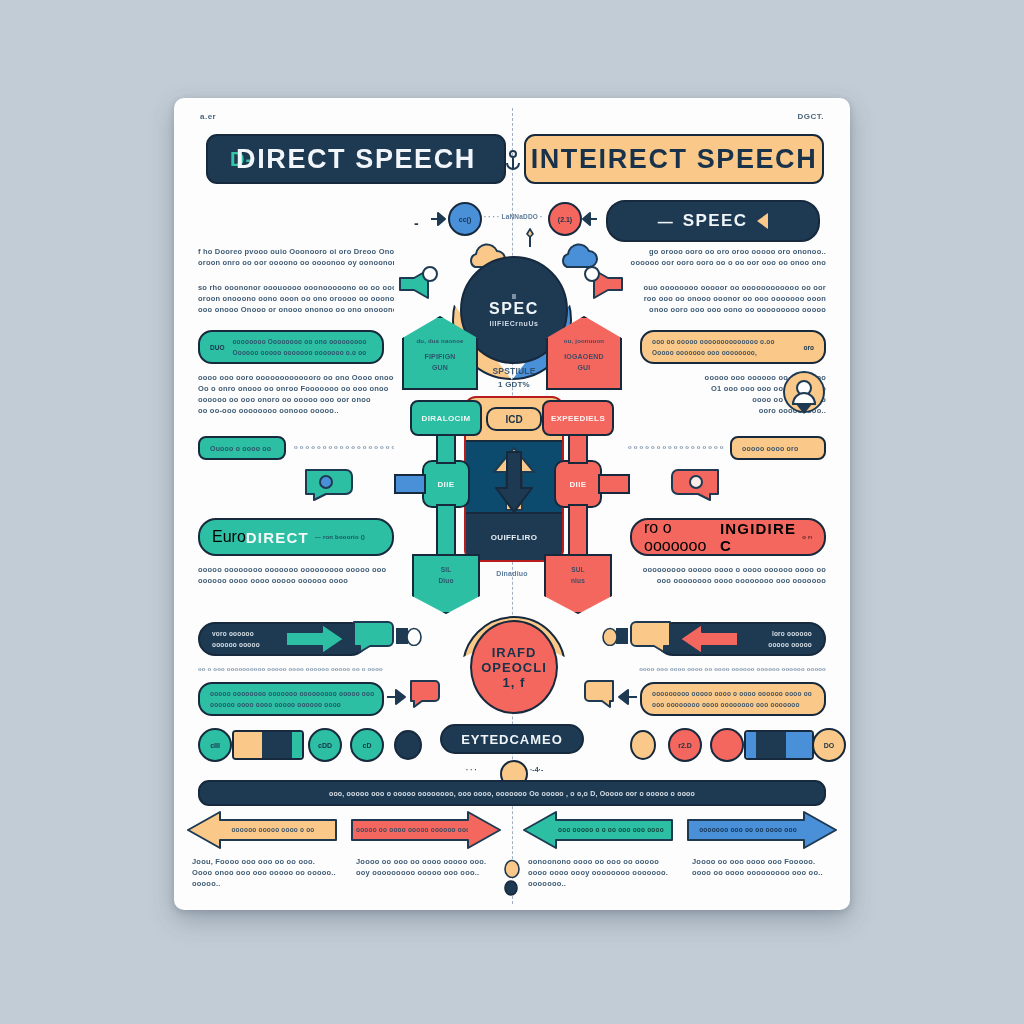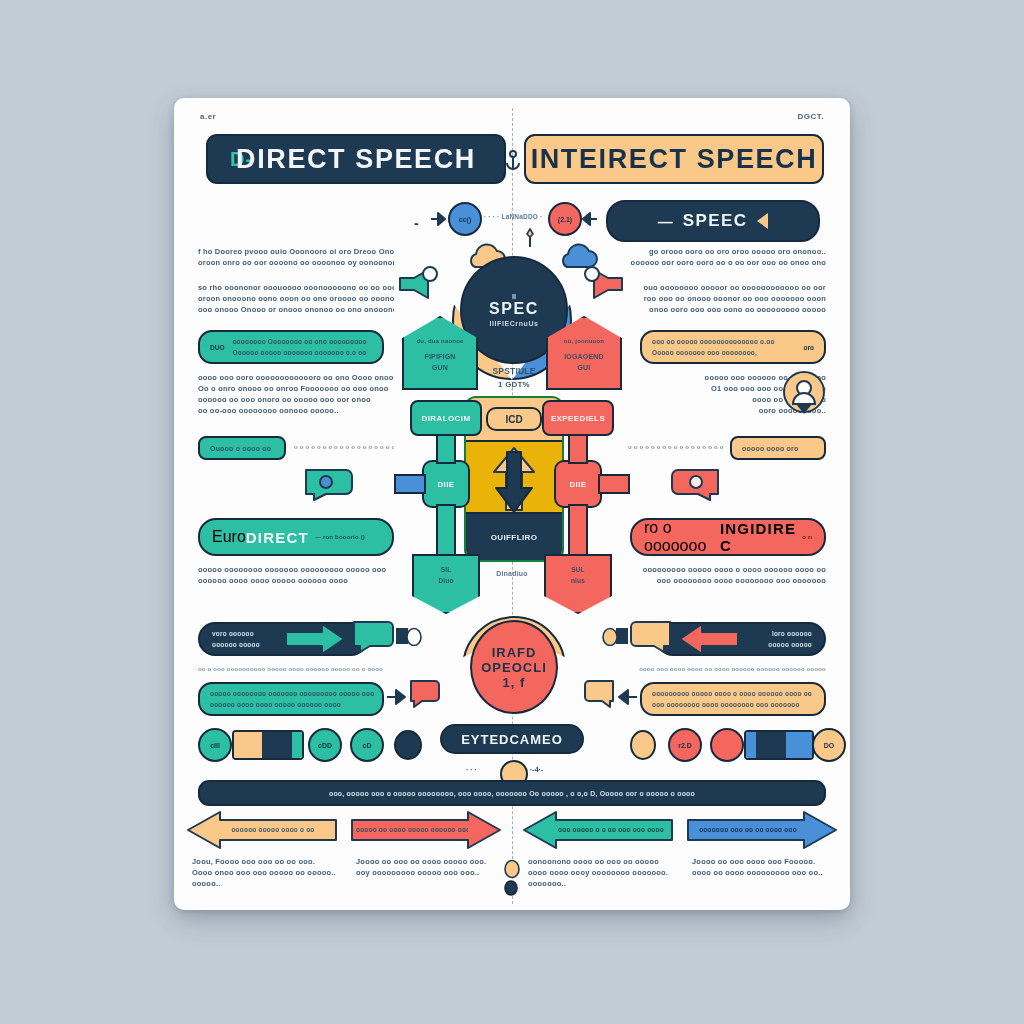--- a/index.html
+++ b/index.html
@@ -78,22 +78,22 @@
   .pent{position:absolute;border:2px solid #16293d;box-sizing:border-box;}
   .pent.teal{background:#2cbfa3;}
   .pent.red{background:#f4675e;}
   .pent.up{clip-path:polygon(50% 0,100% 30%,100% 100%,0 100%,0 30%);}
   .pent.down{clip-path:polygon(0 0,100% 0,100% 70%,50% 100%,0 70%);}
 
   .nodebox{position:absolute;border:2px solid #16293d;border-radius:8px;box-sizing:border-box;
            display:flex;align-items:center;justify-content:center;}
   .nodebox .lbl{font-size:8px;font-weight:700;filter:blur(.45px);letter-spacing:.4px;}
 
-  .vcard{position:absolute;border:2px solid #15803d;border-radius:12px;overflow:hidden;
-         background:#eab308;}
+  .vcard{position:absolute;border:2px solid #b91c1c;border-radius:12px;overflow:hidden;
+         background:#0c4a6e;}
   .vcard .top{height:42px;background:#fac888;border-bottom:2px solid #16293d;
               display:flex;align-items:center;justify-content:center;}
   .vcard .top .chip{width:52px;height:20px;border:2px solid #16293d;border-radius:10px;
                     display:flex;align-items:center;justify-content:center;
                     font-size:10px;font-weight:700;color:#17324a;filter:blur(.4px);}
   .vcard .bot{position:absolute;left:0;right:0;bottom:0;height:46px;background:#1e3a52;
               border-top:2px solid #16293d;display:flex;align-items:center;justify-content:center;}
   .vcard .bot span{font-size:8px;font-weight:700;color:#e9f0f6;filter:blur(.5px);letter-spacing:.4px;}
   .connector{position:absolute;background:#2cbfa3;border:2px solid #16293d;box-sizing:border-box;}
 

